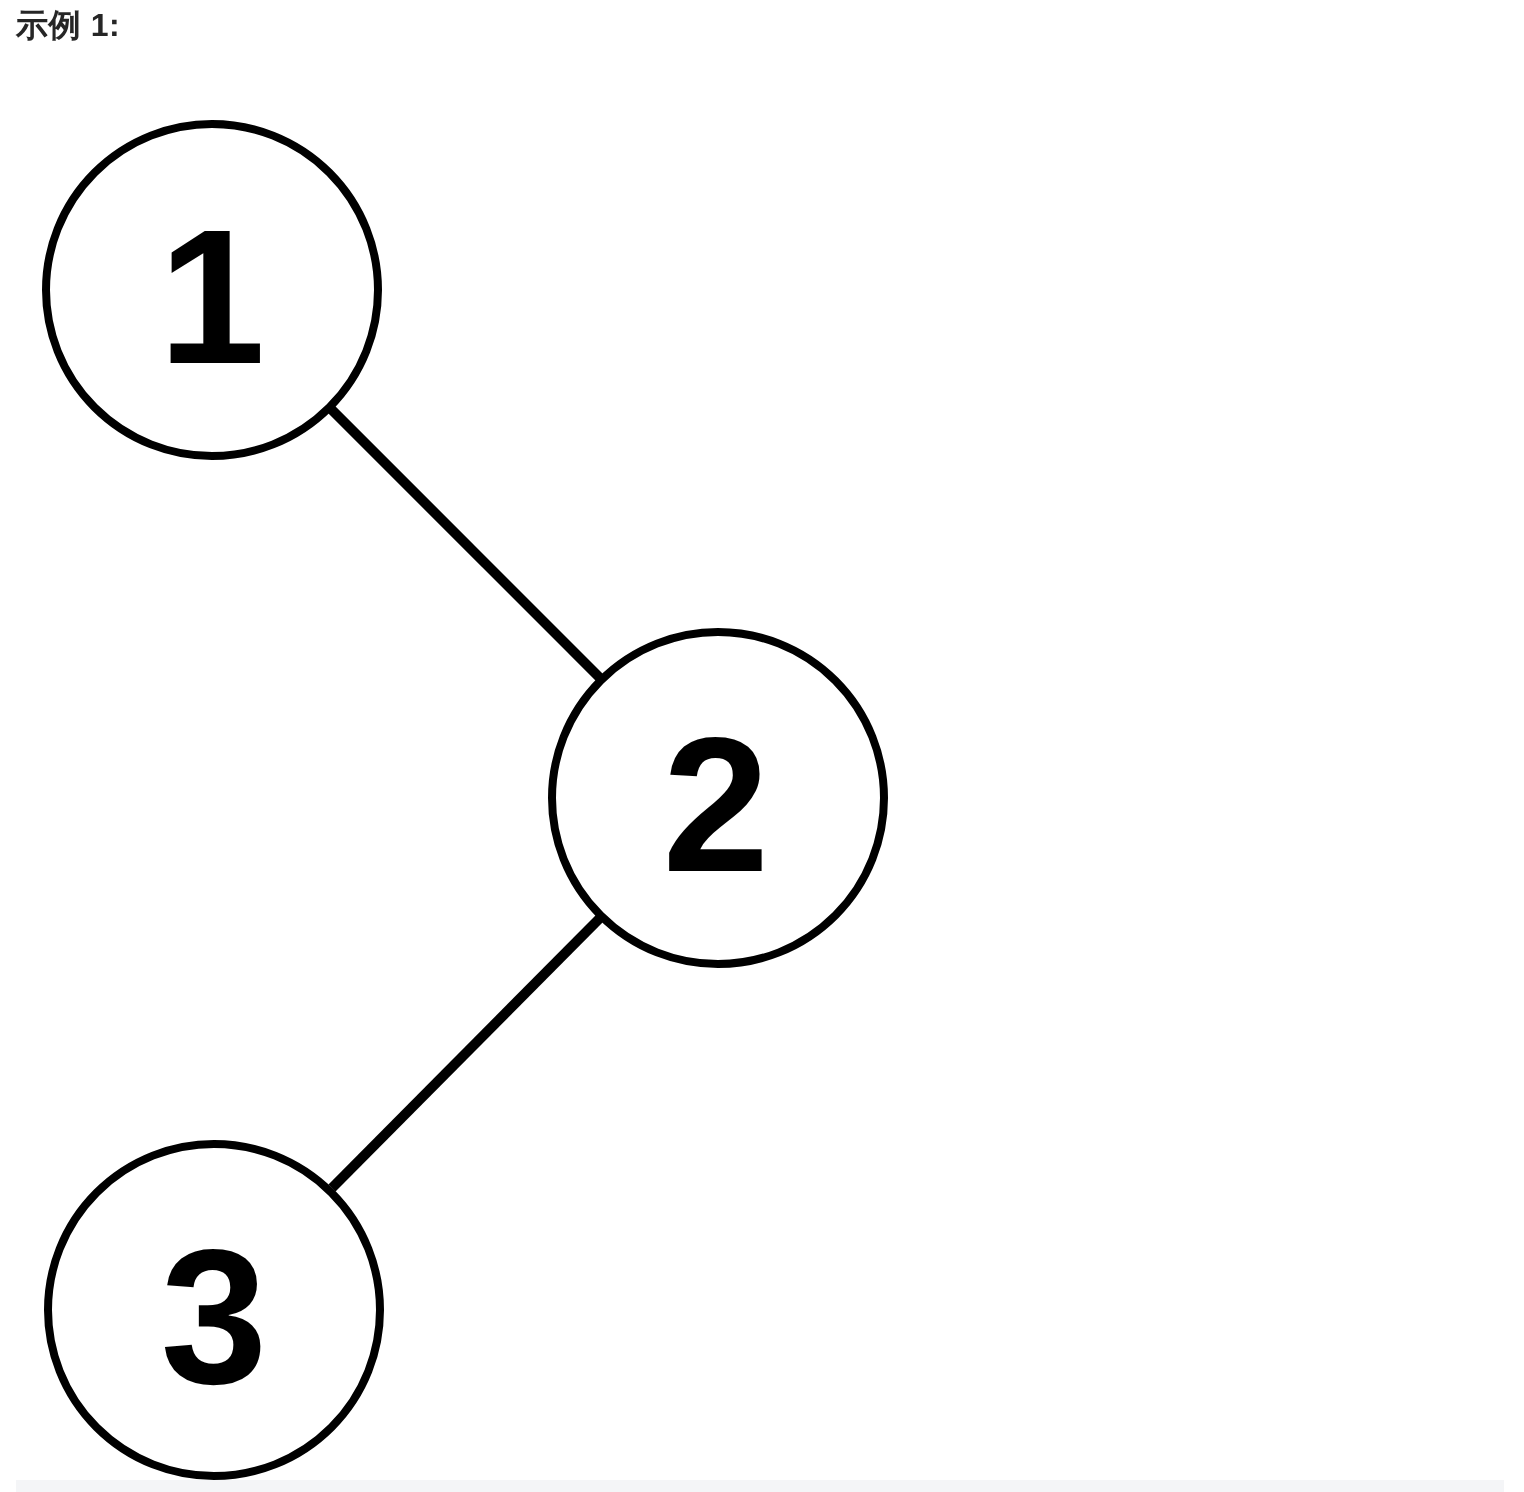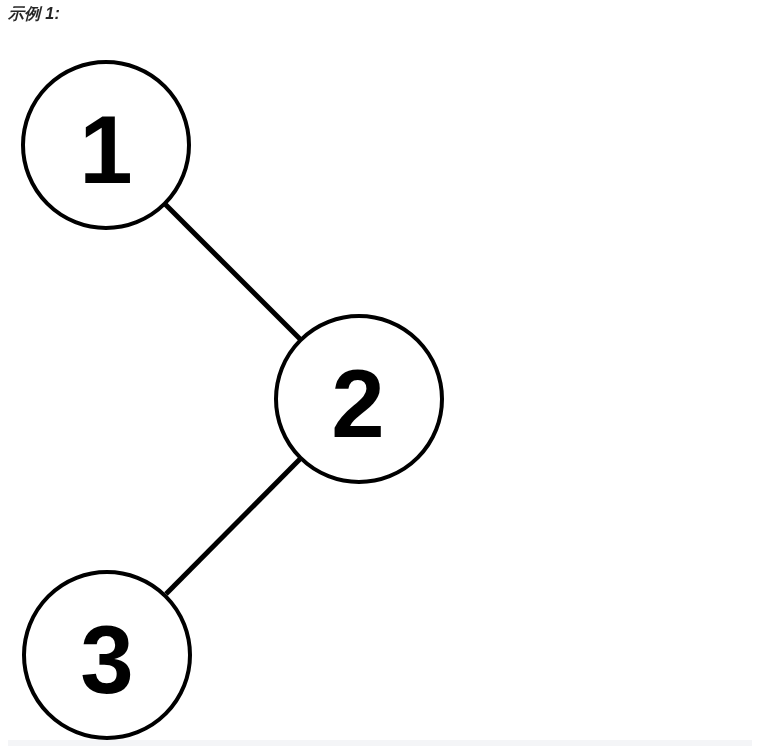--- a/index.html
+++ b/index.html
@@ -26,21 +26,20 @@
   #example-heading {
     position: absolute;
     left: 8px;
     top: 3px;
     font-size: 16px;
     font-weight: bold;
     color: #262626;
     letter-spacing: 0.3px;
     line-height: 22px;
     white-space: nowrap;
-    font-style: italic;
   }
   #graph-figure {
     position: absolute;
     left: 0;
     top: 28px;
     width: 762px;
     height: 712px;
   }
   #graph-svg {
     display: block;

